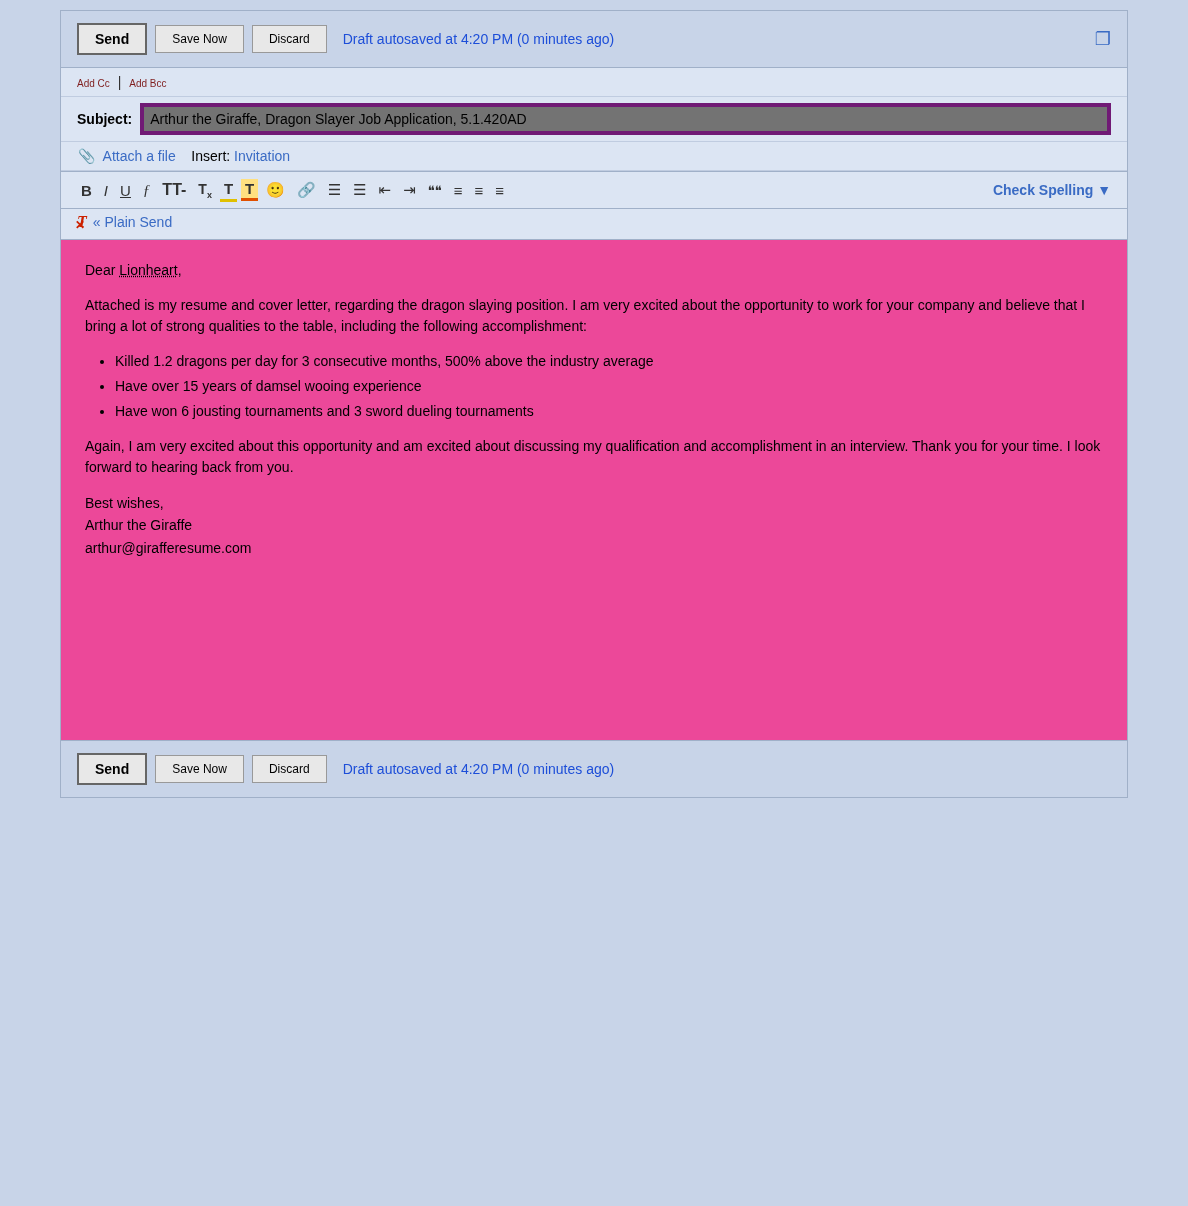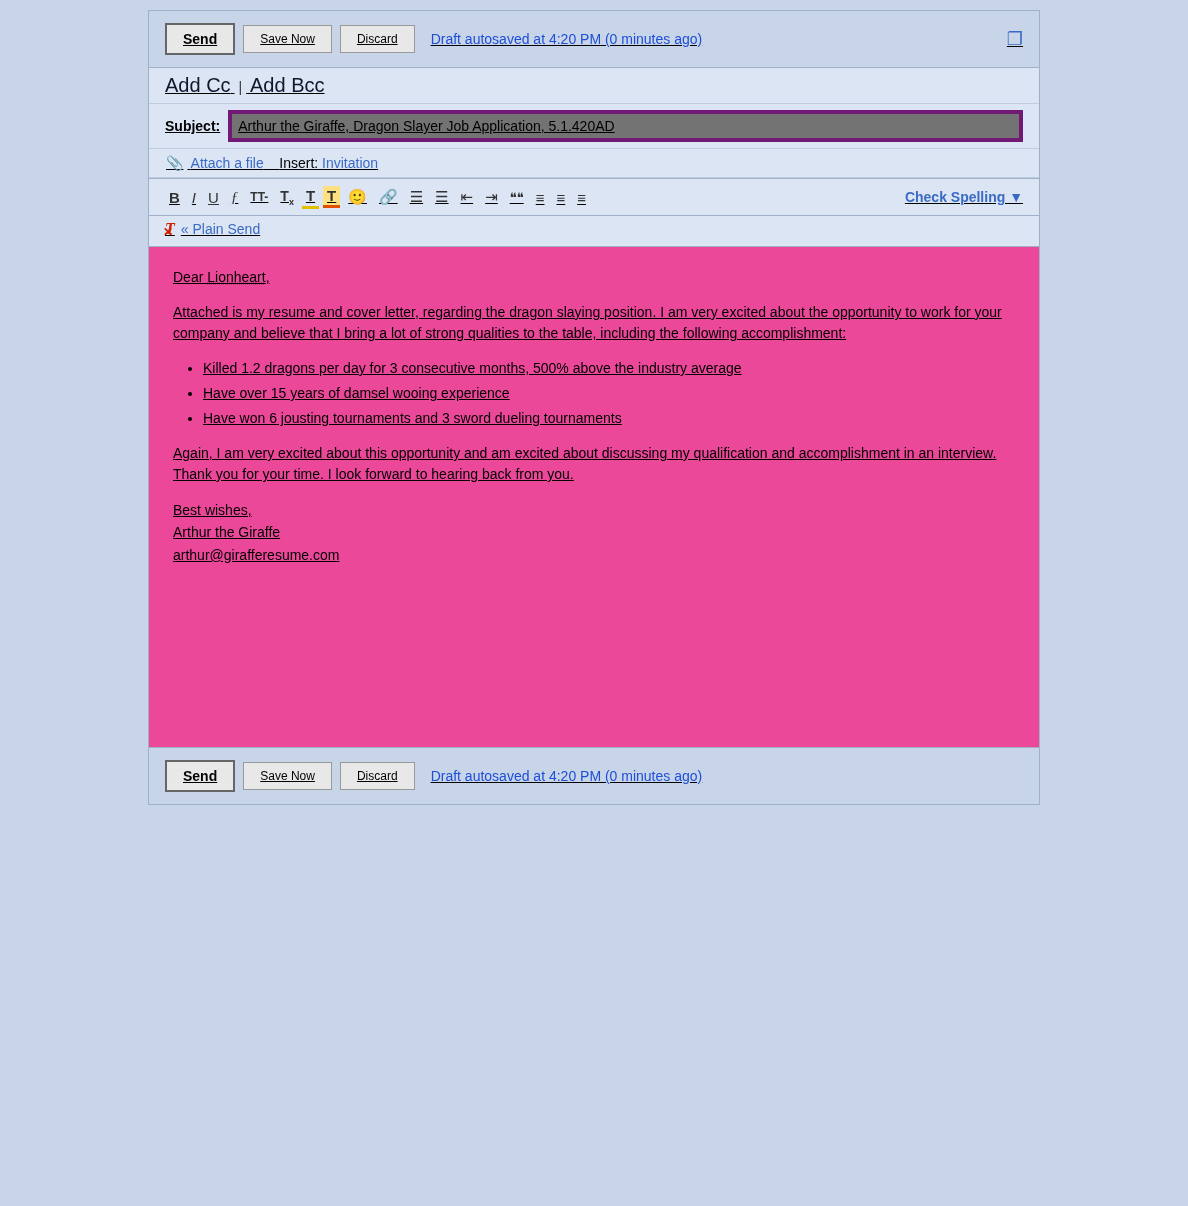--- a/index.html
+++ b/index.html
@@ -6,24 +6,23 @@
     body {
       font-family: Arial, sans-serif;
       font-size: 14px;
       background: #c8d4e8;
       display: flex;
       justify-content: center;
       align-items: flex-start;
       padding: 10px;
     }
     .compose-window {
-      width: 892px;
+      width: 1068px;
       background: #c8d4e8;
       border: 1px solid #a0b0c8;
-      text-decoration: underline;
     }
     .toolbar-top {
       background: #c8d4e8;
       padding: 12px 16px;
       display: flex;
       align-items: center;
       gap: 8px;
       border-bottom: 1px solid #a0b0c8;
     }
     .btn-send {
@@ -79,23 +78,23 @@
       padding: 4px;
       min-height: 40px;
       resize: vertical;
       border: 1px solid #c0cce0;
     }
     .cc-bcc-row {
       padding: 6px 16px;
       border-bottom: 1px solid #c0cce0;
     }
     .cc-bcc-row a {
-      color: #0f172a;
+      color: #7f1d1d;
       text-decoration: none;
-      font-size: 20px;
+      font-size: 10px;
       cursor: pointer;
     }
     .cc-bcc-row .sep {
       color: #333;
       margin: 0 4px;
     }
     .subject-row {
       display: flex;
       align-items: center;
       padding: 6px 16px;
@@ -248,21 +247,21 @@
       <span>Insert: </span>
       <a>Invitation</a>
     </div>
   </div>
 
   <div class="formatting-toolbar">
     <button class="fmt-btn fmt-bold"><b>B</b></button>
     <button class="fmt-btn fmt-italic"><i>I</i></button>
     <button class="fmt-btn fmt-underline"><u>U</u></button>
     <button class="fmt-btn" style="font-style:italic;font-family:serif;">ƒ</button>
-    <button class="fmt-btn" style="font-size:12px;font-weight:bold;">TT-</button>
+    <button class="fmt-btn" style="font-size:16px;font-weight:bold;">TT-</button>
     <button class="fmt-btn" style="font-size:14px;font-weight:bold;">T<sub style="font-size:9px;">x</sub></button>
     <button class="fmt-btn" style="border-bottom:3px solid #e0c000;font-weight:bold;">T</button>
     <button class="fmt-btn" style="border-bottom:3px solid #e05000;font-weight:bold;background:#ffe080;padding:1px 4px;">T</button>
     <button class="fmt-btn">🙂</button>
     <button class="fmt-btn">🔗</button>
     <button class="fmt-btn">☰</button>
     <button class="fmt-btn">☰</button>
     <button class="fmt-btn">⇤</button>
     <button class="fmt-btn">⇥</button>
     <button class="fmt-btn" style="font-size:13px;">❝❝</button>

